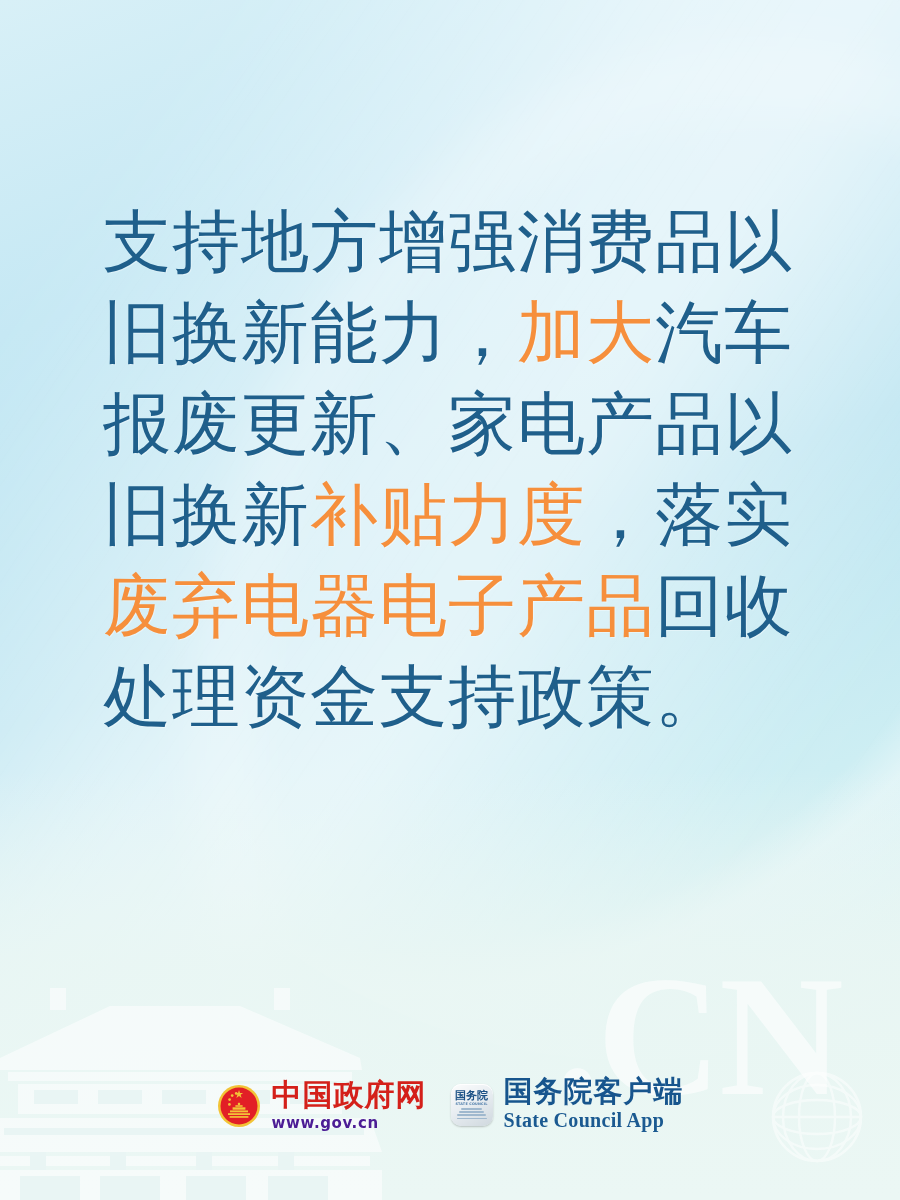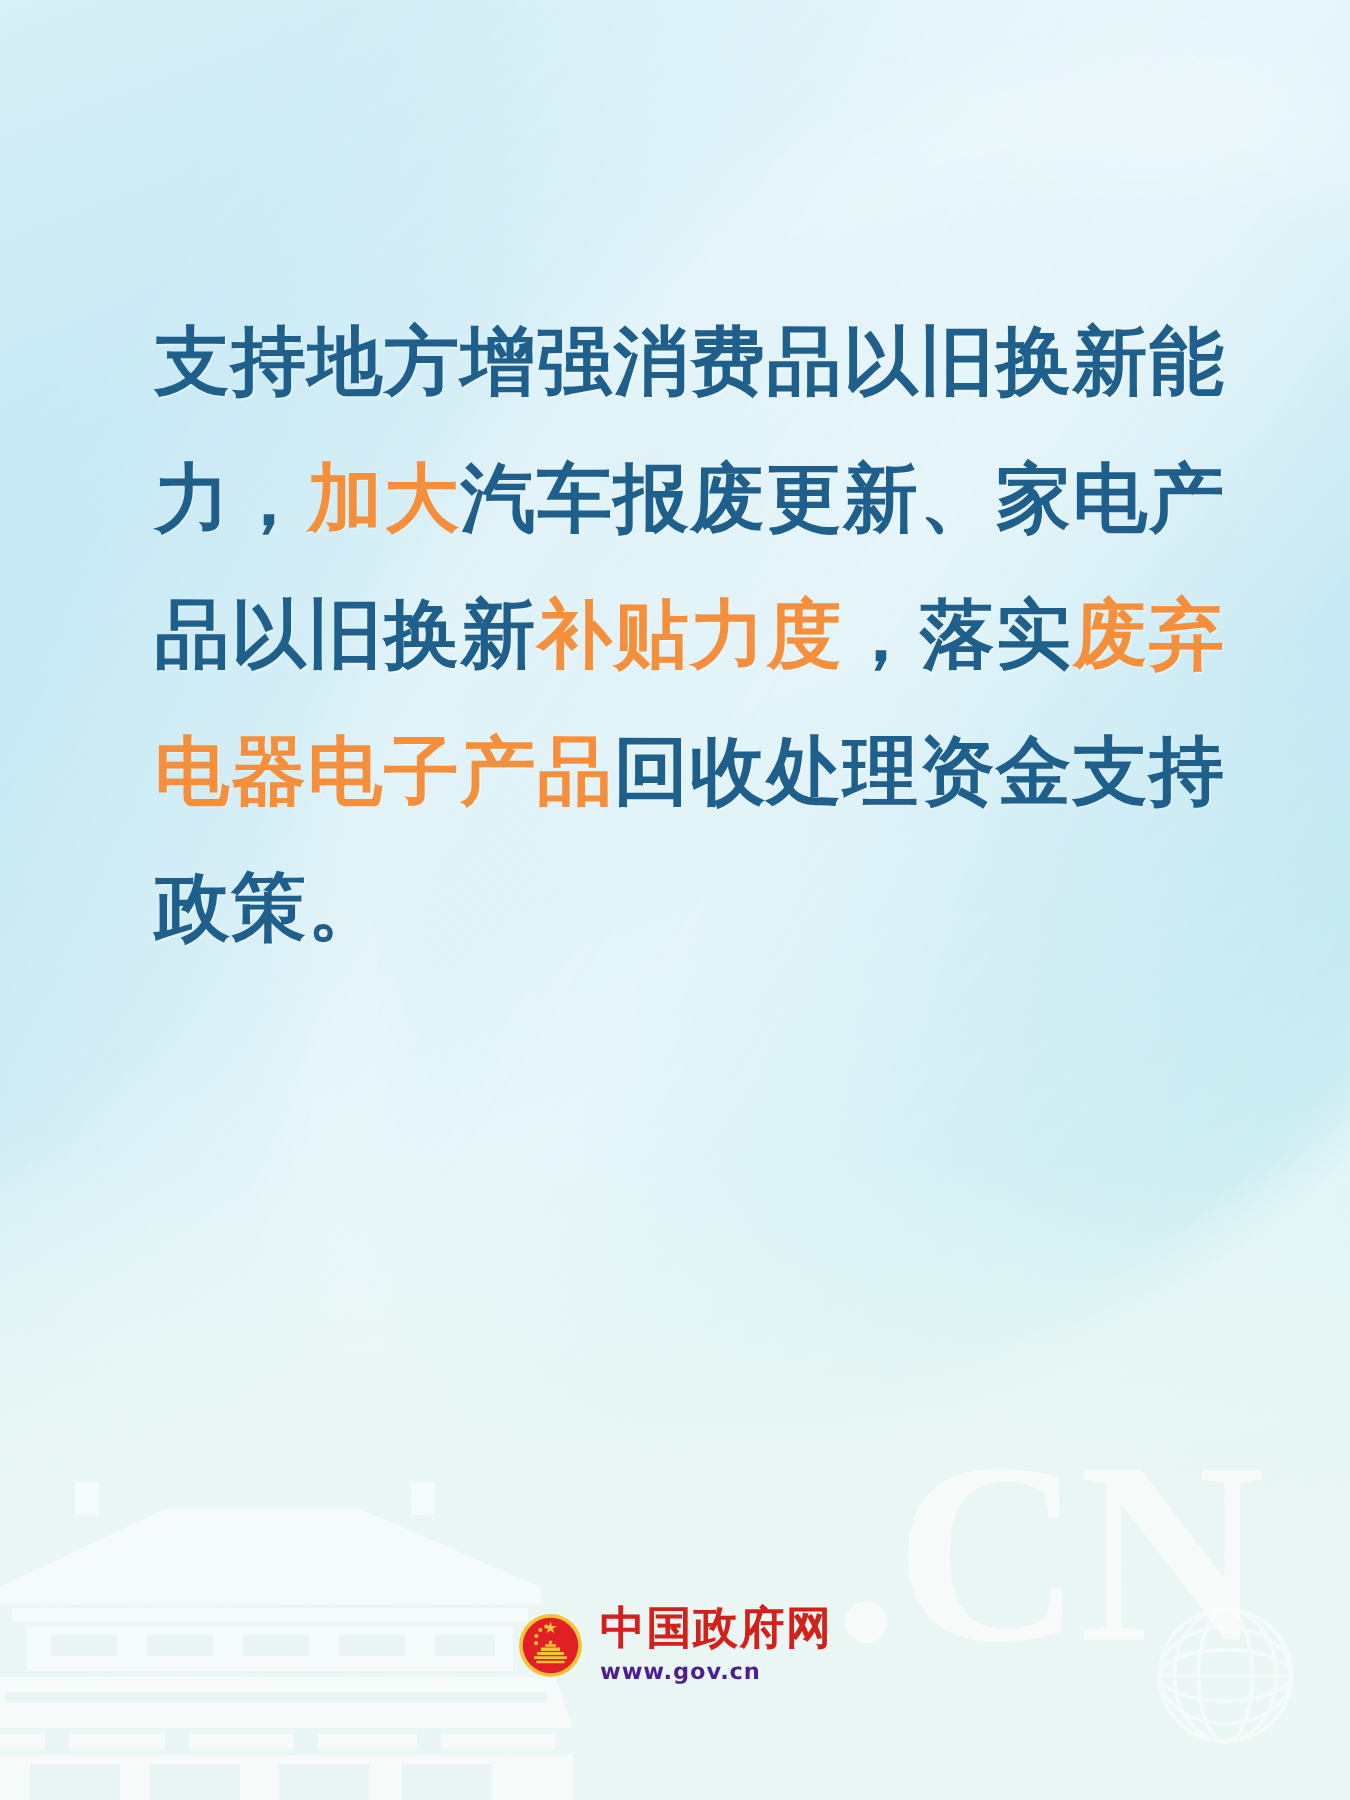--- a/index.html
+++ b/index.html
@@ -47,30 +47,30 @@
     white-space:pre;
   }
   .wm-govcn .l2{display:block;margin-left:168px;}
   
   .wm-gate{position:absolute;left:-10px;bottom:0;width:440px;height:220px;opacity:.55;}
   .wm-globe{position:absolute;right:18px;bottom:18px;width:130px;height:130px;opacity:.5;}
   
   .headline{
     position:absolute;left:103px;top:196px;width:720px;
     font-family:"DejaVu Sans","Liberation Sans",sans-serif;
-    font-size:50px;line-height:91px;font-weight:700;
+    font-size:68px;line-height:91px;font-weight:400;
     letter-spacing:1px;
     color:#1f5f8b;
     text-shadow:1px 1px 0 rgba(255,255,255,.35);
   }
   .headline .hl{color:#f68f3c;}
   
   .footer{
     position:absolute;left:0;right:0;top:1062px;height:70px;
-    display:flex;align-items:center;justify-content:center;gap:24px;
+    display:flex;align-items:flex-end;justify-content:center;gap:24px;
   }
   .brand{display:flex;align-items:center;gap:11px;}
   .emblem{width:44px;height:44px;flex:0 0 44px;}
   .brand-txt{display:flex;flex-direction:column;justify-content:center;}
   .gov-cn-name{
     font-family:"DejaVu Sans","Liberation Sans",sans-serif;
     font-size:30px;font-weight:700;color:#d4201a;line-height:1.02;letter-spacing:1px;
   }
   .gov-cn-url{
     font-family:"DejaVu Sans","Liberation Sans",sans-serif;
@@ -182,15 +182,31 @@
           <path d="M12.6 32.1h18.8v1.7H12.6z"></path>
           <path d="M20.9 18.8h2.2v2.2h-2.2z"></path>
         </g>
       </svg>
       <div class="brand-txt">
         <div class="gov-cn-name">中国政府网</div>
         <div class="gov-cn-url">www.gov.cn</div>
       </div>
     </div>
 
+    <div class="brand">
+      <div class="appicon">
+        <div class="ai-t">国务院</div>
+        <div class="ai-s">STATE COUNCIL</div>
+        <div class="ai-bars">
+            <i></i>
+            <i></i>
+            <i></i>
+            <i></i>
+          </div>
+      </div>
+      <div class="brand-txt">
+        <div class="sc-name">国务院客户端</div>
+        <div class="sc-sub">State Council App</div>
+      </div>
+    </div>
 
   </div>
 </div>
 
 </body></html>

